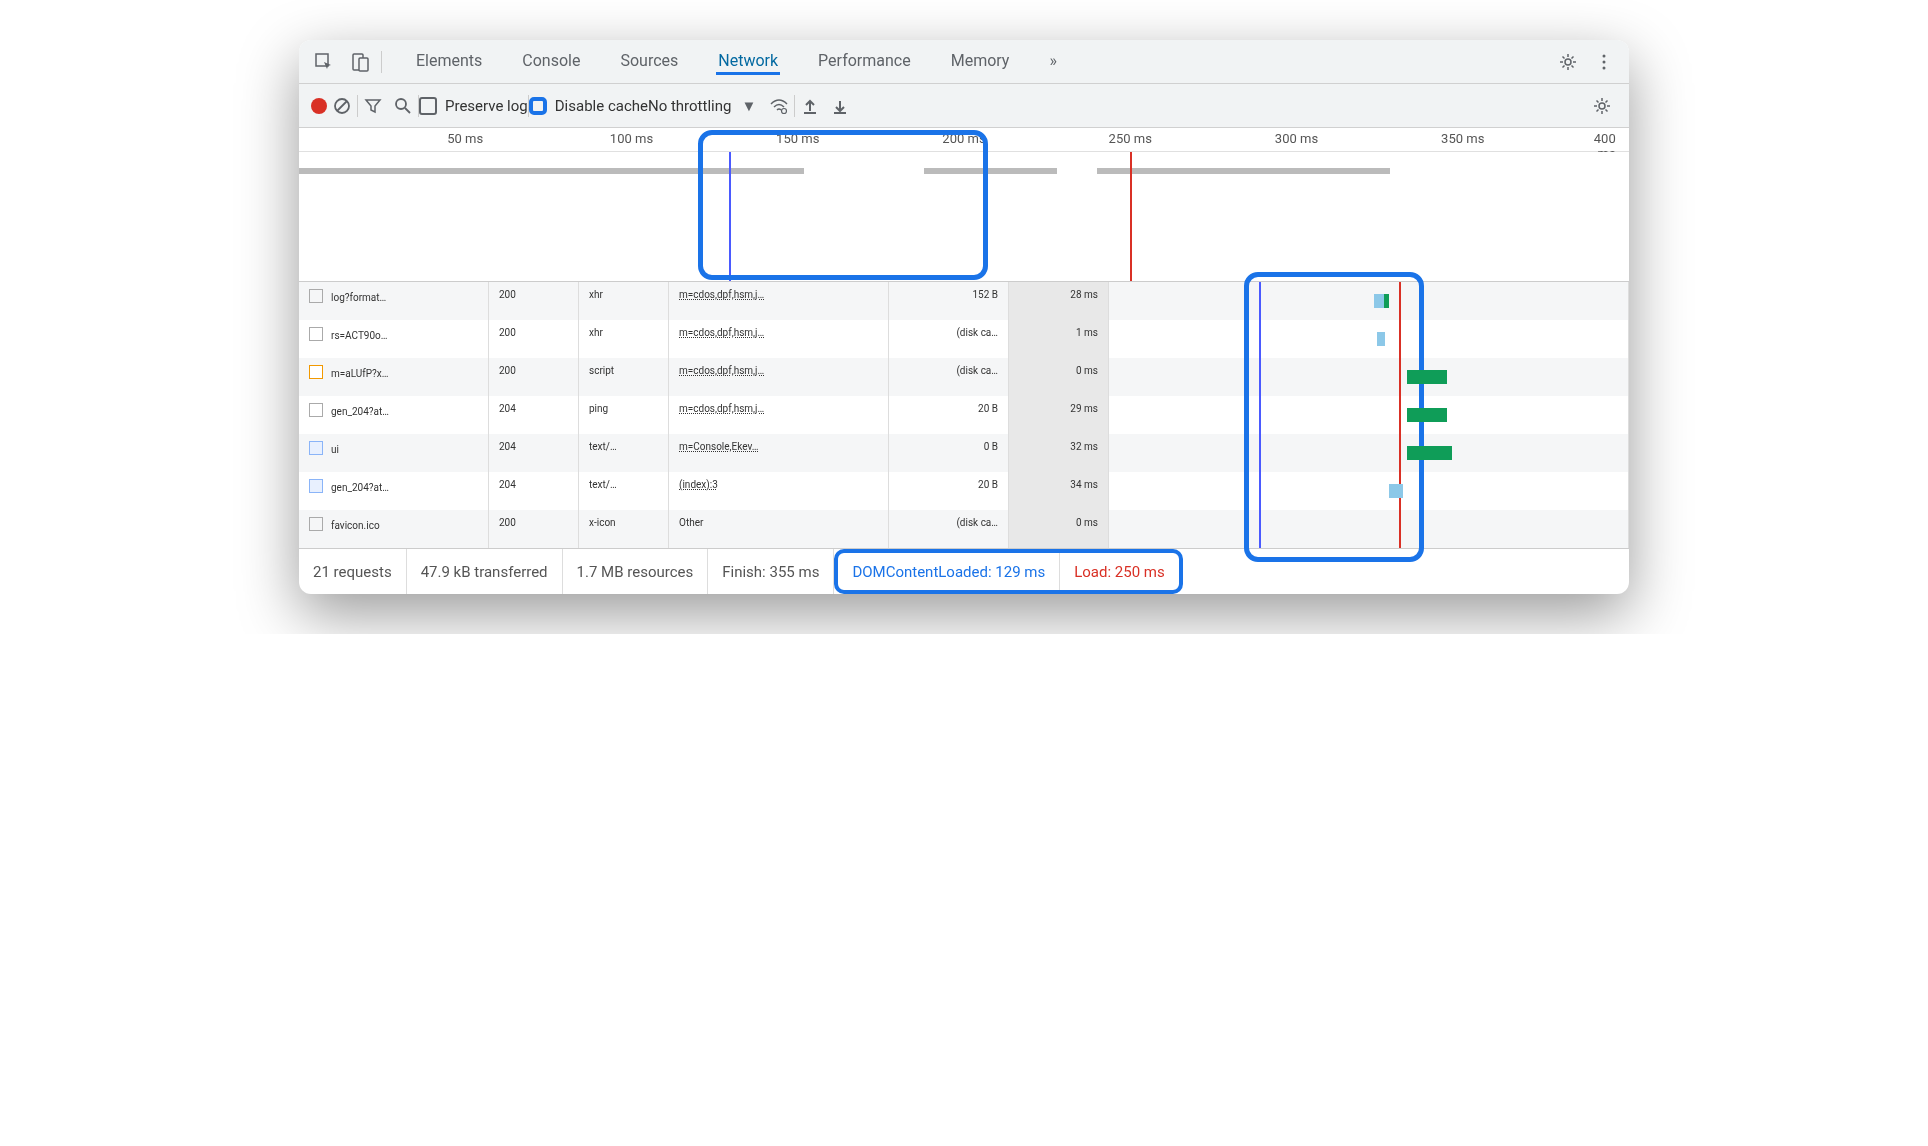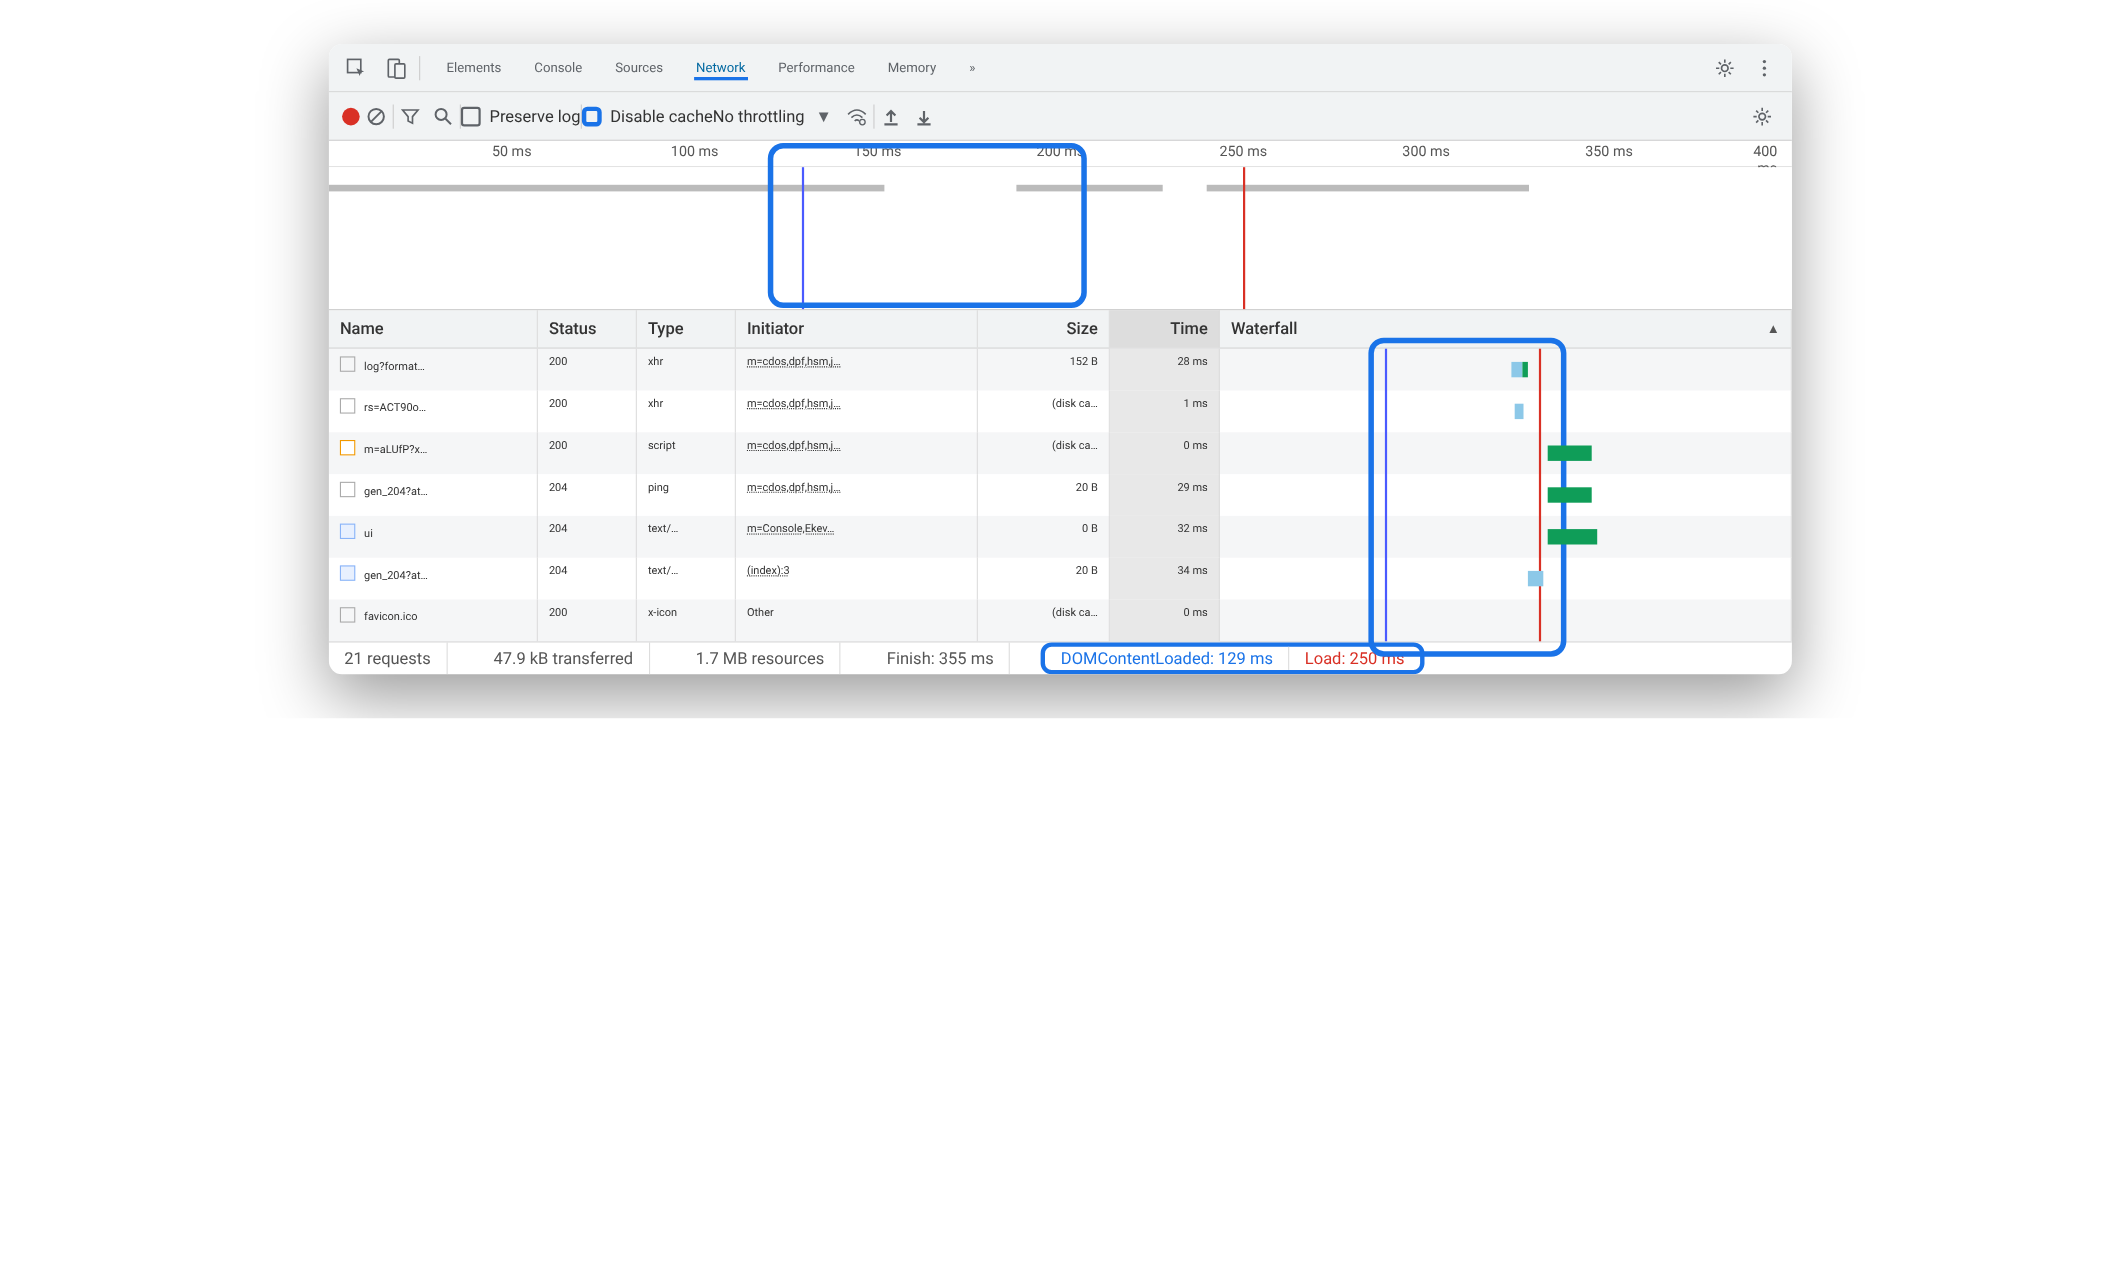--- a/index.html
+++ b/index.html
@@ -8,21 +8,21 @@
 .titlebar { background: #38383a; height: 38px; display: flex; align-items: center; padding: 0 14px; position: relative; }
 .traffic { display: flex; gap: 8px; }
 .tl { width: 13px; height: 13px; border-radius: 50%; }
 .tl.red { background: #ff5f57; }
 .tl.yel { background: #febc2e; }
 .tl.grn { background: #28c840; }
 .title { position: absolute; left: 0; right: 0; text-align: center; color: #ddd; font-size: 15px; font-weight: 500; }
 .tabbar { background: #f1f3f4; border-bottom: 1px solid #d0d0d0; display: flex; align-items: center; height: 44px; padding: 0 10px; gap: 6px; }
 .icon-btn { width: 30px; height: 30px; display: flex; align-items: center; justify-content: center; color: #5f6368; cursor: pointer; }
 .tabs { display: flex; gap: 26px; margin-left: 16px; flex: 1; }
-.tab { color: #5f6368; font-size: 12px; padding: 2px 2px; cursor: pointer; }
+.tab { color: #5f6368; font-size: 16px; padding: 2px 2px; cursor: pointer; margin-left: 10px; }
 .tab.active { color: #0369a1; border-bottom: 3px solid #1a73e8; margin-bottom: -1px; }
 .toolbar { background: #f1f3f4; border-bottom: 1px solid #d0d0d0; display: flex; align-items: center; height: 44px; padding: 0 12px; gap: 0; }
 .record { width: 16px; height: 16px; border-radius: 50%; background: #d93025; }
 .sep { width: 1px; height: 22px; background: #ccc; }
 .cbox { width: 18px; height: 18px; border: 2px solid #5f6368; border-radius: 3px; display: inline-block; }
 .cbox.hl { border: 4px solid #1a73e8; border-radius: 5px; }
 .lbl { font-size: 15px; color: #333; display: flex; align-items: center; gap: 8px; }
 .throttle { font-size: 15px; color: #333; display: flex; align-items: center; gap: 10px; padding-right: 8px; }
 .timeline-ruler { border-bottom: 1px solid #e0e0e0; height: 24px; display: flex; position: relative; font-size: 13px; color: #555; }
 .tick { position: absolute; top: 3px; transform: translateX(-50%); text-align: right; }
@@ -43,21 +43,21 @@
 .c-time { width: 100px; text-align: right; background: #e8e8e8; }
 .c-water { flex: 1; position: relative; }
 .thead .c-time { background: #ddd; }
 .row { display: flex; font-size: 10px; color: #333; height: 38px; border-bottom: 0; }
 .row:nth-child(even) { background: #f5f6f7; }
 .row .td { padding: 7px 10px; }
 .file-ico { width: 14px; height: 14px; border: 1px solid #aaa; display: inline-block; margin-right: 8px; vertical-align: -2px; }
 .file-ico.js { border-color: #f29900; background: #fff; }
 .file-ico.img { border-color: #8ab4f8; background: #e8f0fe; }
 .link { text-decoration: underline dotted; color: #333; }
-.footer { display: flex; border-top: 1px solid #ccc; font-size: 15px; color: #555; height: 30px; align-items: center; gap: 28px; }
+.footer { display: flex; border-top: 1px solid #ccc; font-size: 15px; color: #555; height: 46px; align-items: center; }
 .footer .fcell { padding: 0 14px; border-right: 1px solid #ddd; height: 100%; display: flex; align-items: center; }
 .footer .dcl { color: #1a73e8; }
 .footer .load { color: #d93025; }
 .footer-hl { border: 4px solid #1a73e8; border-radius: 10px; display: flex; height: 100%; margin: -2px 2px -2px 0; }
 .wf-blue { position: absolute; top: 0; bottom: 0; width: 2px; background: #4a5aff; }
 .wf-red { position: absolute; top: 0; bottom: 0; width: 2px; background: #d93025; }
 .wf-bar { position: absolute; height: 14px; top: 50%; transform: translateY(-50%); }
 .wf-wait { background: #8cc8e8; }
 .wf-content { background: #0f9d58; }
 .sort-arrow { position: absolute; right: 10px; top: 10px; font-size: 12px; color: #555; }
@@ -181,32 +181,20 @@
   <div class="overview">
     <div class="ov-bar" style="left:0; width:38%"></div>
     <div class="ov-bar" style="left:47%; width:10%"></div>
     <div class="ov-bar" style="left:60%; width:22%"></div>
     <div class="ov-blue" style="left:32.3%"></div>
     <div class="ov-red" style="left:62.5%"></div>
     <div class="ov-highlight" style="left:30%; top:-22px; width:290px; height:150px"></div>
   </div>
 
   <div class="table">
-    <div class="thead">
-      <div class="th c-name">Name</div>
-      <div class="th c-status">Status</div>
-      <div class="th c-type">Type</div>
-      <div class="th c-init">Initiator</div>
-      <div class="th c-size">Size</div>
-      <div class="th c-time">Time</div>
-      <div class="th c-water">
-        <span>Waterfall</span>
-        <span class="sort-arrow">▲</span>
-      </div>
-    </div>
     <div id="tbody" style="position:relative">
 
       <div class="wf-blue" style="left:calc(810px + 150px)"></div>
       <div class="wf-red" style="left:calc(810px + 290px)"></div>
       <div class="ov-highlight" style="left:calc(810px + 135px); top:-10px; width:180px; height:290px"></div>
     <div class="row">
           <div class="td c-name"><span class="file-ico "></span>log?format…</div>
           <div class="td c-status">200</div>
           <div class="td c-type">xhr</div>
           <div class="td c-init"><span class="link">m=cdos,dpf,hsm,j…</span></div>

